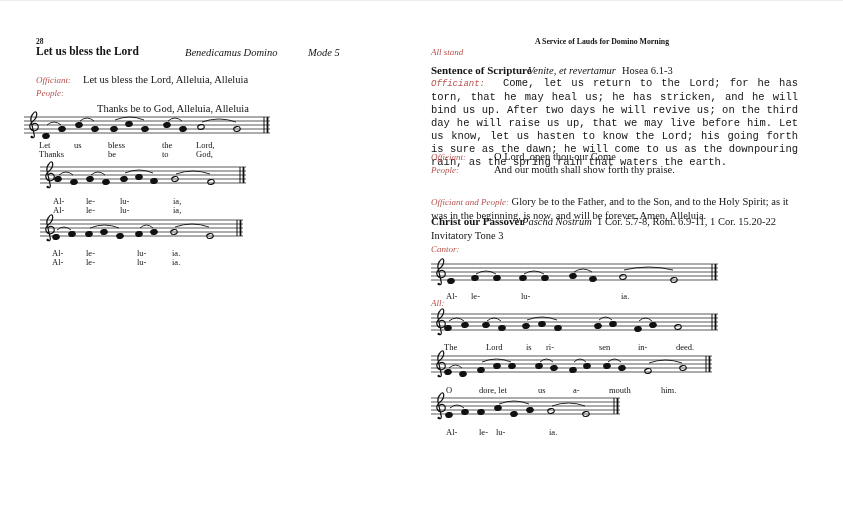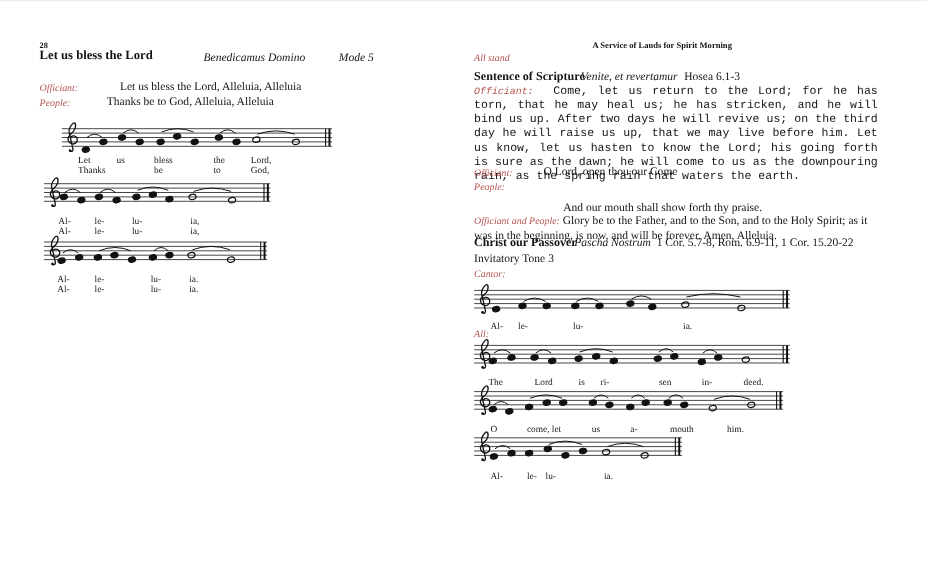--- a/index.html
+++ b/index.html
@@ -11,35 +11,35 @@
   .rubric{font-style:italic;font-size:9px;color:#b5534f;}
   .body-text{font-size:10.5px;}
   .head-sm{font-size:7.8px;font-weight:bold;}
   .sec-title{font-size:11px;font-weight:bold;}
 
   #l-pagenum{left:36px;top:36px;font-size:7.5px;font-weight:bold;}
   #l-title{left:36px;top:44px;font-size:11.5px;font-weight:bold;}
   #l-latin{left:185px;top:46px;font-size:10.5px;font-style:italic;}
   #l-mode{left:308px;top:46px;font-size:10.5px;font-style:italic;}
   #l-d1-label{left:36px;top:74px;}
-  #l-d1-text{left:109px;top:73px;}
+  #l-d1-text{left:83px;top:73px;}
   #l-d2-label{left:36px;top:87px;}
-  #l-d2-text{left:97px;top:86px;}
+  #l-d2-text{left:97px;top:102px;}
 
   #r-head{left:431px;top:36px;width:342px;text-align:center;}
   #r-allstand{left:431px;top:46px;}
   #r-sent-title{left:431px;top:63px;}
   #r-sent-latin{left:528px;top:64px;font-size:10.5px;font-style:italic;}
   #r-sent-ref{left:622px;top:64px;font-size:10.5px;text-align:right;}
   #r-par{left:431px;top:65px;width:367px;white-space:normal;
          font-size:10.5px;line-height:13px;text-align:justify;font-family:Liberation Mono, monospace;}
   #r-v1-label{left:431px;top:151px;}
   #r-v1-text{left:494px;top:150px;}
   #r-v2-label{left:431px;top:164px;}
-  #r-v2-text{left:512px;top:163px;margin-top:20px;}
+  #r-v2-text{left:494px;top:163px;}
   #r-gloria{left:431px;top:183px;width:369px;white-space:normal;
             font-size:10.5px;line-height:13px;}
   #r-pass-title{left:431px;top:214px;}
   #r-pass-latin{left:522px;top:215px;font-size:10.5px;font-style:italic;}
   #r-pass-ref{left:597px;top:215px;font-size:10.5px;}
   #r-pass-sub{left:431px;top:229px;font-size:10.5px;}
   #r-cantor{left:431px;top:243px;}
   #r-all{left:431px;top:297px;}
 
   .staff-wrap{position:absolute;}
@@ -52,21 +52,21 @@
 <div class="abs" id="l-pagenum">28</div>
 <div class="abs" id="l-title">Let us bless the Lord</div>
 <div class="abs" id="l-latin">Benedicamus Domino</div>
 <div class="abs" id="l-mode">Mode 5</div>
 
 <div class="abs rubric" id="l-d1-label">Officiant:</div>
 <div class="abs body-text" id="l-d1-text">Let us bless the Lord, Alleluia, Alleluia</div>
 <div class="abs rubric" id="l-d2-label">People:</div>
 <div class="abs body-text" id="l-d2-text">Thanks be to God, Alleluia, Alleluia</div>
 
-<div class="abs head-sm" id="r-head">A Service of Lauds for Spirit Morning</div>
+<div class="abs head-sm" id="r-head">A Service of Lauds for Domino Morning</div>
 <div class="abs rubric" id="r-allstand">All stand</div>
 
 <div class="abs sec-title" id="r-sent-title">Sentence of Scripture</div>
 <div class="abs" id="r-sent-latin">Venite, et revertamur</div>
 <div class="abs" id="r-sent-ref">Hosea 6.1-3</div>
 
 <p class="abs" id="r-par"><span class="rubric">Officiant:</span>&nbsp; <span>Come, let us return to the Lord; for he has torn, that he may heal us; he has stricken, and he will bind us up.  After two days he will revive us; on the third day he will raise us up, that we may live before him.  Let us know, let us hasten to know the Lord; his going forth is sure as the dawn; he will come to us as the downpouring rain, as the spring rain that waters the earth.</span></p>
 
 <div class="abs rubric" id="r-v1-label">Officiant:</div>
 <div class="abs body-text" id="r-v1-text">O Lord, open thou our Come</div>
@@ -76,21 +76,21 @@
 <p class="abs" id="r-gloria"><span class="rubric">Officiant and People:</span> <span>Glory be to the Father, and to the Son, and to the Holy Spirit; as it was in the beginning, is now, and will be forever.  Amen, Alleluia.</span></p>
 
 <div class="abs sec-title" id="r-pass-title">Christ our Passover</div>
 <div class="abs" id="r-pass-latin">Pascha Nostrum</div>
 <div class="abs" id="r-pass-ref">1 Cor. 5.7-8, Rom. 6.9-11, 1 Cor. 15.20-22</div>
 <div class="abs" id="r-pass-sub">Invitatory Tone 3</div>
 
 <div class="abs rubric" id="r-cantor">Cantor:</div>
 <div class="abs rubric" id="r-all">All:</div>
 
-<div class="staff-wrap" style="left: 56px; top: 106px;"><svg width="246" height="34">
+<div class="staff-wrap" style="left: 24px; top: 106px;"><svg width="246" height="34">
       <line x1="0" y1="10" x2="246" y2="10" stroke="#111111" stroke-width="0.7"></line>
       <line x1="0" y1="14" x2="246" y2="14" stroke="#111111" stroke-width="0.7"></line>
       <line x1="0" y1="18" x2="246" y2="18" stroke="#111111" stroke-width="0.7"></line>
       <line x1="0" y1="22" x2="246" y2="22" stroke="#111111" stroke-width="0.7"></line>
       <line x1="0" y1="26" x2="246" y2="26" stroke="#111111" stroke-width="0.7"></line>
       <path d="M7.9,30.6 C9.6,31 10.6,30 10.3,28.4 L6.9,13.4 C6.5,11.2 7.3,8.6 9.3,6.3 C10.2,5.2 11.2,4.4 11.9,4.9 C12.6,5.4 12.9,7.4 12.4,9.3 C11.8,11.6 9.9,13.5 7.8,15.4 C5.9,17.2 5.3,19.8 6.6,21.8 C7.9,23.8 10.7,24.4 12.6,23.1 C14.4,21.9 14.8,19.3 13.5,17.7 C12.3,16.2 9.9,16 8.6,17.4" fill="none" stroke="#111111" stroke-width="1.2" stroke-linecap="round"></path>
       <circle cx="7.7" cy="29.9" r="1.2" fill="#111111"></circle>
       <path d="M23,18 Q30,12 37,18" fill="none" stroke="#111111" stroke-width="0.9"></path>
       <path d="M56,14 Q63,8 70,14" fill="none" stroke="#111111" stroke-width="0.9"></path>
       <path d="M91,13 Q105.5,7 120,13" fill="none" stroke="#111111" stroke-width="0.9"></path>
@@ -232,21 +232,21 @@
       <ellipse cx="108" cy="20" rx="3.3" ry="2.4" transform="rotate(-12 108 20)" fill="#111111" stroke="#111111" stroke-width="1.1"></ellipse>
       <ellipse cx="123" cy="22" rx="3.3" ry="2.4" transform="rotate(-12 123 22)" fill="#111111" stroke="#111111" stroke-width="1.1"></ellipse>
       <ellipse cx="142" cy="24" rx="3.3" ry="2.4" transform="rotate(-12 142 24)" fill="#111111" stroke="#111111" stroke-width="1.1"></ellipse>
       <ellipse cx="156" cy="20" rx="3.3" ry="2.4" transform="rotate(-12 156 20)" fill="#111111" stroke="#111111" stroke-width="1.1"></ellipse>
       <ellipse cx="176" cy="20" rx="3.3" ry="2.4" transform="rotate(-12 176 20)" fill="#111111" stroke="#111111" stroke-width="1.1"></ellipse>
       <ellipse cx="191" cy="22" rx="3.3" ry="2.4" transform="rotate(-12 191 22)" fill="#111111" stroke="#111111" stroke-width="1.1"></ellipse>
       <ellipse cx="217" cy="25" rx="3.3" ry="2.4" transform="rotate(-12 217 25)" fill="none" stroke="#111111" stroke-width="1.1"></ellipse>
       <ellipse cx="252" cy="22" rx="3.3" ry="2.4" transform="rotate(-12 252 22)" fill="none" stroke="#111111" stroke-width="1.1"></ellipse>
       <line x1="275" y1="10" x2="275" y2="26" stroke="#111111" stroke-width="1"></line>
       <line x1="278.5" y1="10" x2="278.5" y2="26" stroke="#111111" stroke-width="1.8"></line>
-    </svg><span class="lyric" style="left: 15px; top: 39px;">O</span><span class="lyric" style="left: 48px; top: 39px;">come, let</span><span class="lyric" style="left: 107px; top: 39px;">us</span><span class="lyric" style="left: 142px; top: 39px;">a-</span><span class="lyric" style="left: 178px; top: 39px;">mouth</span><span class="lyric" style="left: 230px; top: 39px;">him.</span></div>
+    </svg><span class="lyric" style="left: 15px; top: 39px;">O</span><span class="lyric" style="left: 48px; top: 39px;">dore, let</span><span class="lyric" style="left: 107px; top: 39px;">us</span><span class="lyric" style="left: 142px; top: 39px;">a-</span><span class="lyric" style="left: 178px; top: 39px;">mouth</span><span class="lyric" style="left: 230px; top: 39px;">him.</span></div>
 <div class="staff-wrap" style="left: 431px; top: 387px;"><svg width="189" height="34">
       <line x1="0" y1="10" x2="189" y2="10" stroke="#111111" stroke-width="0.7"></line>
       <line x1="0" y1="14" x2="189" y2="14" stroke="#111111" stroke-width="0.7"></line>
       <line x1="0" y1="18" x2="189" y2="18" stroke="#111111" stroke-width="0.7"></line>
       <line x1="0" y1="22" x2="189" y2="22" stroke="#111111" stroke-width="0.7"></line>
       <line x1="0" y1="26" x2="189" y2="26" stroke="#111111" stroke-width="0.7"></line>
       <path d="M7.9,30.6 C9.6,31 10.6,30 10.3,28.4 L6.9,13.4 C6.5,11.2 7.3,8.6 9.3,6.3 C10.2,5.2 11.2,4.4 11.9,4.9 C12.6,5.4 12.9,7.4 12.4,9.3 C11.8,11.6 9.9,13.5 7.8,15.4 C5.9,17.2 5.3,19.8 6.6,21.8 C7.9,23.8 10.7,24.4 12.6,23.1 C14.4,21.9 14.8,19.3 13.5,17.7 C12.3,16.2 9.9,16 8.6,17.4" fill="none" stroke="#111111" stroke-width="1.2" stroke-linecap="round"></path>
       <circle cx="7.7" cy="29.9" r="1.2" fill="#111111"></circle>
       <path d="M19,20 Q26,14 33,20" fill="none" stroke="#111111" stroke-width="0.9"></path>
       <path d="M68,16 Q83,10 98,16" fill="none" stroke="#111111" stroke-width="0.9"></path>

